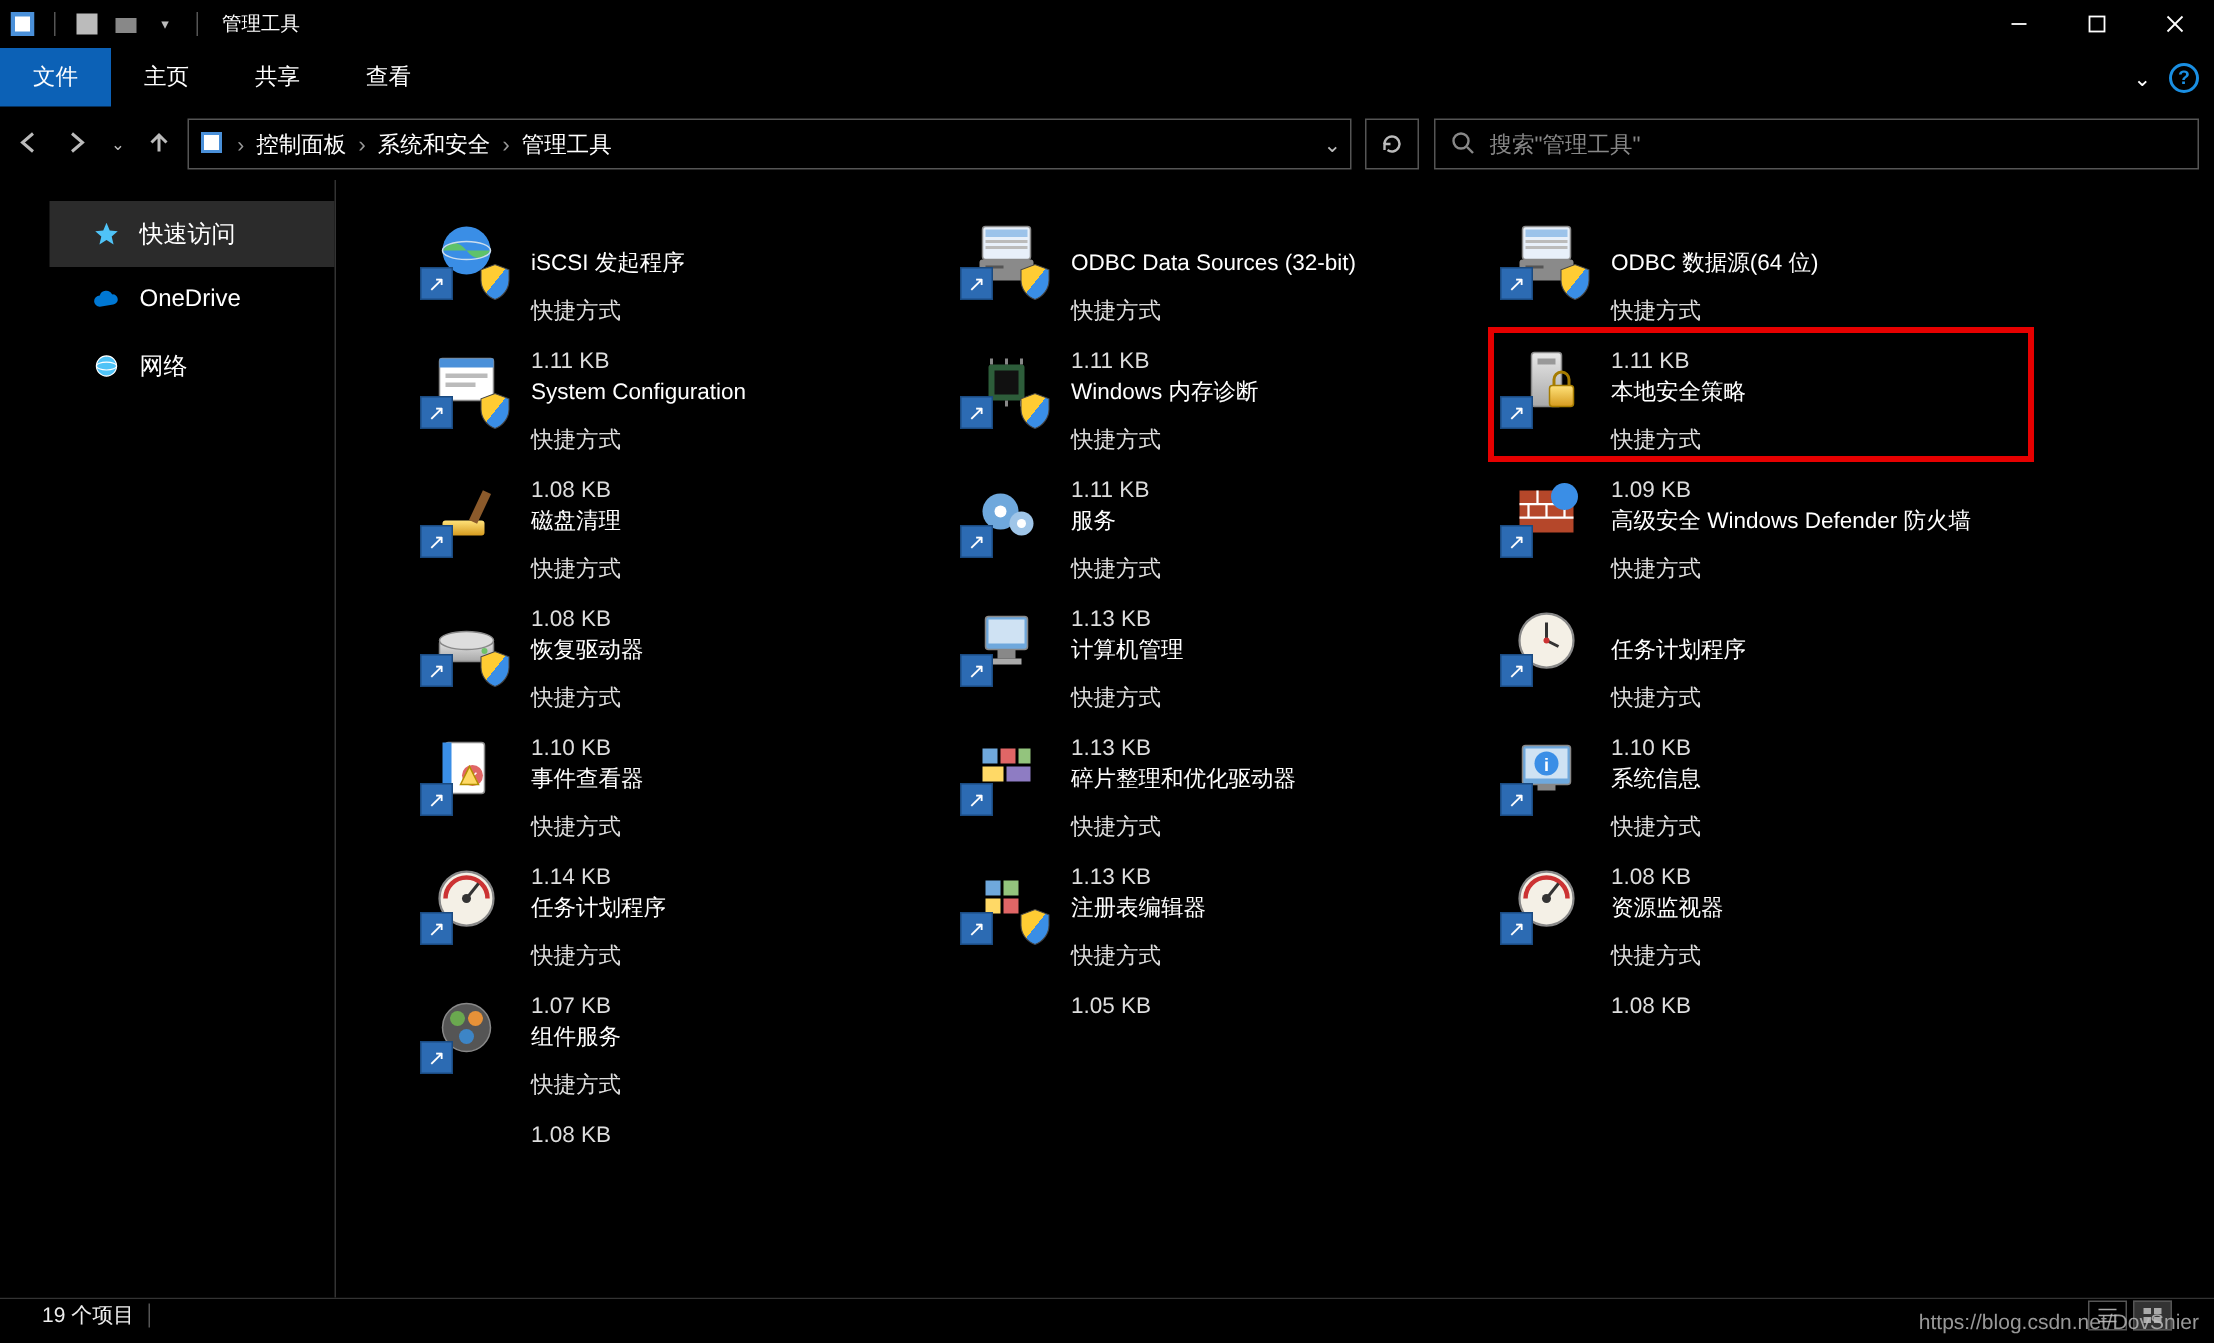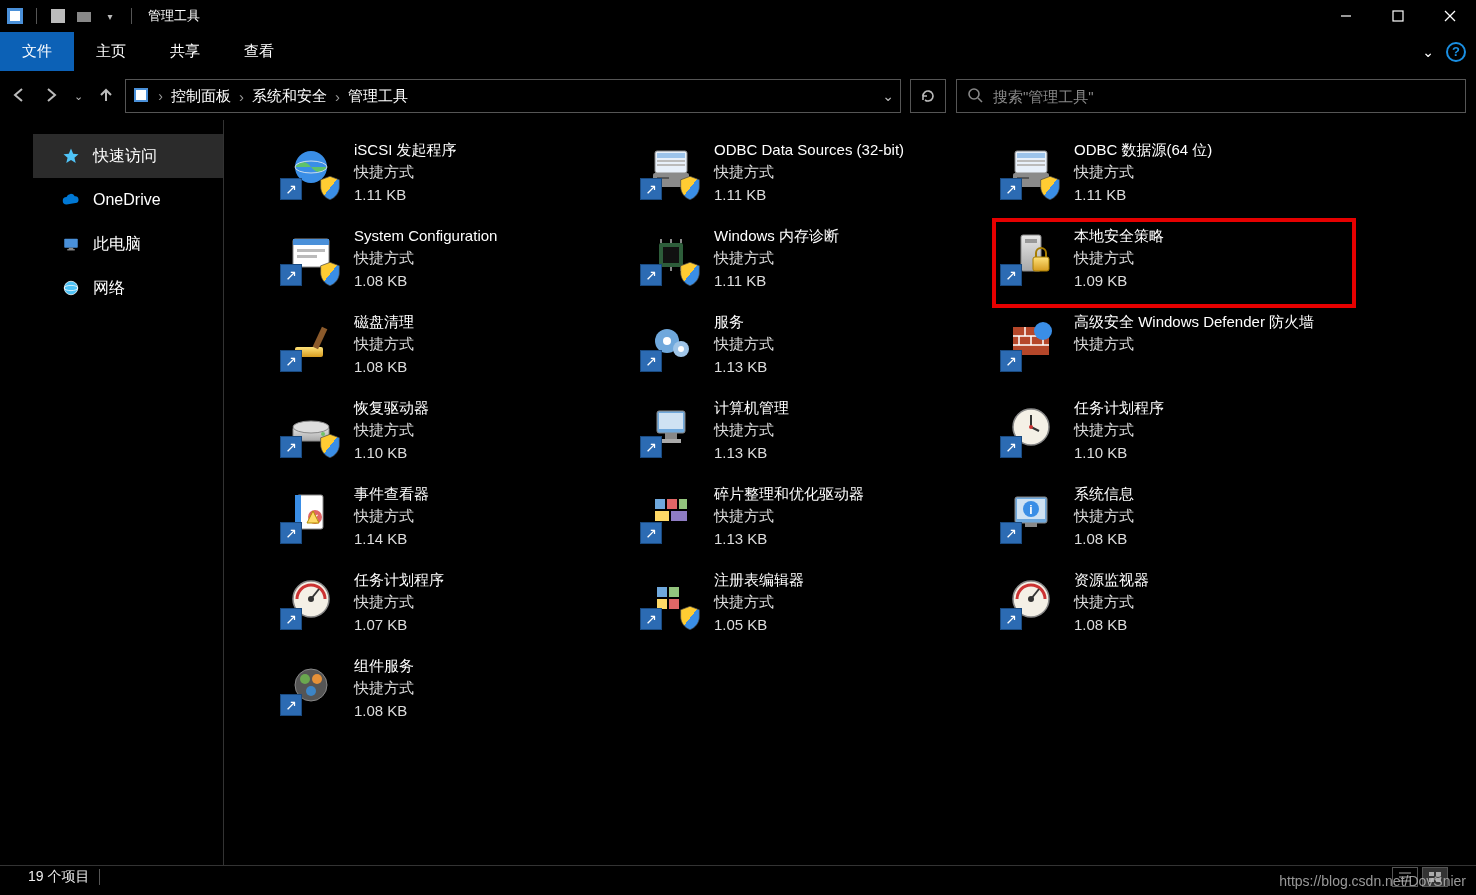--- a/index.html
+++ b/index.html
@@ -135,21 +135,21 @@
 .shortcut-badge {
   position:absolute;bottom:0;left:0;
   width:22px;height:22px;background:#2c6bb3;
   display:flex;align-items:center;justify-content:center;
   border:1px solid #1a4a80;
 }
 .shortcut-badge::after { content:"↗"; color:#fff; font-size:14px; }
 .shield-overlay {
   position:absolute;bottom:-2px;right:-2px;width:28px;height:28px;
 }
-.file-meta { display:flex;flex-direction:column;gap:2px;color:#fff;font-size:15px;line-height:1.35; padding-top:2px;}
+.file-meta { display:flex;flex-direction:column;gap:12px;color:#fff;font-size:15px;line-height:1.35; padding-top:2px;margin-top:26px;}
 .file-meta .sub { color:#ddd; }
 .statusbar {
   height:22px;
   border-top:1px solid #333;
   background:#000;
   display:flex;
   align-items:center;
   padding:0 28px;
   color:#eee;
   font-size:14px;
@@ -442,28 +442,20 @@
       <span class="side-icon">
           <svg width="18" height="18">
             <use href="#ic-cloud"></use>
           </svg>
         </span>
       <span>OneDrive</span>
     </div>
     <div class="side-item">
       <span class="side-icon">
           <svg width="18" height="18">
-            <use href="#ic-pc"></use>
-          </svg>
-        </span>
-      <span>此电脑</span>
-    </div>
-    <div class="side-item">
-      <span class="side-icon">
-          <svg width="18" height="18">
             <use href="#ic-network"></use>
           </svg>
         </span>
       <span>网络</span>
     </div>
   </div>
 
   <div class="content" id="file-grid">
 
   <div class="file-item">

